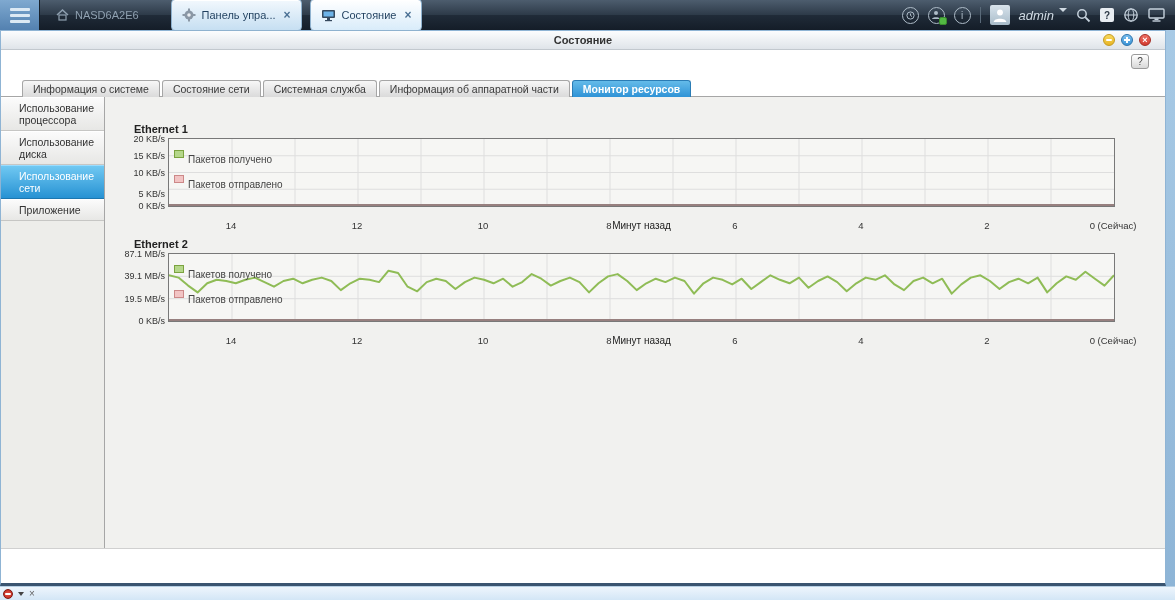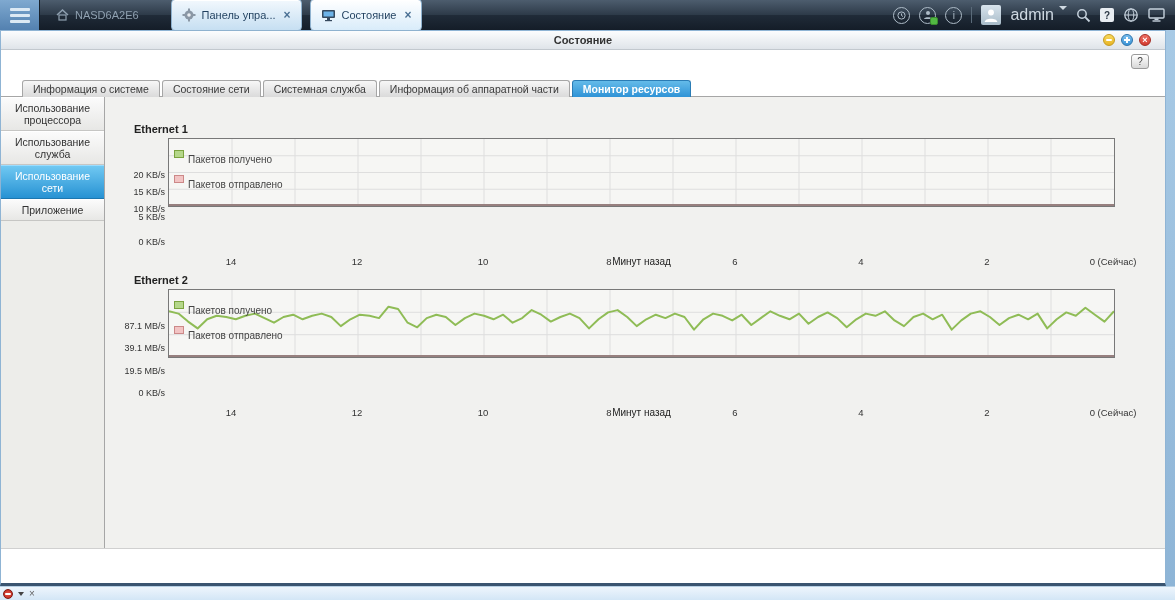--- a/index.html
+++ b/index.html
@@ -24,21 +24,21 @@
   .wtab.active { background:linear-gradient(#ffffff,#d9ecfa); }
   .wtab .x { color:#4a7094; font-weight:bold; font-size:12px; margin-left:2px; }
   .tb-right { margin-left:auto; display:flex; align-items:center; gap:9px; padding-right:10px; }
   .circle-ic { width:17px; height:17px; border:1.5px solid #aebcc8; border-radius:50%;
     display:grid; place-items:center; color:#aebcc8; font-size:10px; position:relative; }
   .lock-badge { position:absolute; right:-3px; bottom:-2px; width:8px; height:8px;
     background:#52b943; border-radius:2px; border:1px solid #3a8c2e; }
   .tb-div { width:1px; height:16px; background:#5a6a79; }
   .avatar { width:20px; height:20px; border-radius:2px; overflow:hidden;
     background:linear-gradient(#d7e3ec,#a9bcc9); display:grid; place-items:center; }
-  .admin { display:flex; align-items:flex-start; gap:5px; font-size:16px; color:#cfd9e2; cursor:pointer; }
+  .admin { display:flex; align-items:flex-start; gap:5px; font-size:13px; color:#cfd9e2; cursor:pointer;font-style:italic; }
   .caret-down { width:0; height:0; border-left:4px solid transparent; border-right:4px solid transparent; border-top:4px solid #cfd9e2; }
   .helpbox { width:14px; height:14px; background:#e8edf2; border-radius:2px; color:#2c3947;
     font-size:10px; font-weight:bold; display:grid; place-items:center; cursor:pointer; }
 
   
   .window { position:absolute; left:0; top:30px; width:1166px; height:556px;
     background:#fff; border:1px solid #8fb4d4; border-bottom:3px solid #3a5470;
     display:flex; flex-direction:column; }
   .titlebar { height:19px; flex:none; background:linear-gradient(#fcfdfe,#dfe4e9);
     border-bottom:1px solid #c2c8ce; position:relative; display:flex; align-items:center; justify-content:center; }
@@ -62,30 +62,30 @@
   .spacer-top { height:30px; flex:none; }
   .tabstrip { height:17px; flex:none; padding-left:21px; border-bottom:1px solid #a6a6a6;
     display:flex; align-items:flex-start; gap:2px; }
   .tab { font-size:10.5px; padding:2px 10px; color:#3a3a3a; cursor:pointer;
     background:linear-gradient(#f7f7f7,#dadada); border:1px solid #a6a6a6; border-bottom:none;
     border-radius:3px 3px 0 0; margin-bottom:-1px; white-space:nowrap; }
   .tab.active { background:linear-gradient(#64bbe9,#2f93d6); color:#fff; font-weight:bold; border-color:#2a7cb5; }
 
   .content-row { flex:0 0 451px; display:flex; background:#f1f1ef; }
   .sidebar { width:104px; flex:none; border-right:1px solid #a6a6a6; background:#ededea; }
-  .side-item { padding:4px 10px; font-size:10.5px; text-align:center; color:#333; cursor:pointer;
+  .side-item { padding:4px 18px; font-size:10.5px; text-align:left; color:#333; cursor:pointer;
     background:linear-gradient(#fbfbfb,#e7e7e5); border-bottom:1px solid #c6c6c4; border-top:1px solid #fff; }
   .side-item.active { background:linear-gradient(#70c8f2,#2792d3); color:#fff;
     border-top-color:#9adcff; border-bottom-color:#1d77b0; }
 
   .main { flex:1; padding:26px 0 0 29px; }
   .chart-block { margin-bottom:6px; }
   .chart-title { font-size:11px; font-weight:bold; color:#222; height:15px; }
   .plot-row { display:flex; }
-  .ylabels { width:34px; flex:none; position:relative; height:69px;margin-top:36px; }
+  .ylabels { width:34px; flex:none; position:relative; height:69px; }
   .ylabels span { position:absolute; right:3px; transform:translateY(-50%);
     font-size:9px; color:#333; white-space:nowrap; }
   .plot { width:947px; height:69px; flex:none; position:relative;
     border:1px solid #787878; background:#f6f6f4; }
   .plot svg { position:absolute; left:0; top:0; }
   .legend { position:absolute; left:5px; top:3px; z-index:2; }
   .legend-row { display:flex; align-items:center; gap:4px; margin-bottom:2px; }
   .legend-row .sw { width:10px; height:8px; border:1px solid; }
   .legend-row .lbl { font-size:10px; color:#444; white-space:nowrap;margin-top:12px; }
   .xlabels { position:relative; height:11px; margin-left:34px; width:947px; }
@@ -213,35 +213,35 @@
       <div class="tab">Информация о системе</div>
       <div class="tab">Состояние сети</div>
       <div class="tab">Системная служба</div>
       <div class="tab">Информация об аппаратной части</div>
       <div class="tab active">Монитор ресурсов</div>
     </div>
 
     <div class="content-row">
       <div class="sidebar">
         <div class="side-item">Использование процессора</div>
-        <div class="side-item">Использование служба</div>
+        <div class="side-item">Использование диска</div>
         <div class="side-item active">Использование сети</div>
         <div class="side-item">Приложение</div>
       </div>
 
       <div class="main">
 
         <div class="chart-block">
           <div class="chart-title">Ethernet 1</div>
           <div class="plot-row">
             <div class="ylabels">
                 <span style="top: 1px;">20 KB/s</span>
                 <span style="top: 17.75px;">15 KB/s</span>
                 <span style="top: 34.5px;">10 KB/s</span>
-                <span style="top: 43px;">5 KB/s</span>
+                <span style="top: 56px;">5 KB/s</span>
                 <span style="top: 68px;">0 KB/s</span>
               </div>
             <div class="plot">
                 <svg width="945" height="67" viewBox="0 0 945 67">
                   <line x1="63" x2="63" y1="0" y2="67" stroke="#dedede" stroke-width="1"></line>
                   <line x1="126" x2="126" y1="0" y2="67" stroke="#dedede" stroke-width="1"></line>
                   <line x1="189" x2="189" y1="0" y2="67" stroke="#dedede" stroke-width="1"></line>
                   <line x1="252" x2="252" y1="0" y2="67" stroke="#dedede" stroke-width="1"></line>
                   <line x1="315" x2="315" y1="0" y2="67" stroke="#dedede" stroke-width="1"></line>
                   <line x1="378" x2="378" y1="0" y2="67" stroke="#dedede" stroke-width="1"></line>

